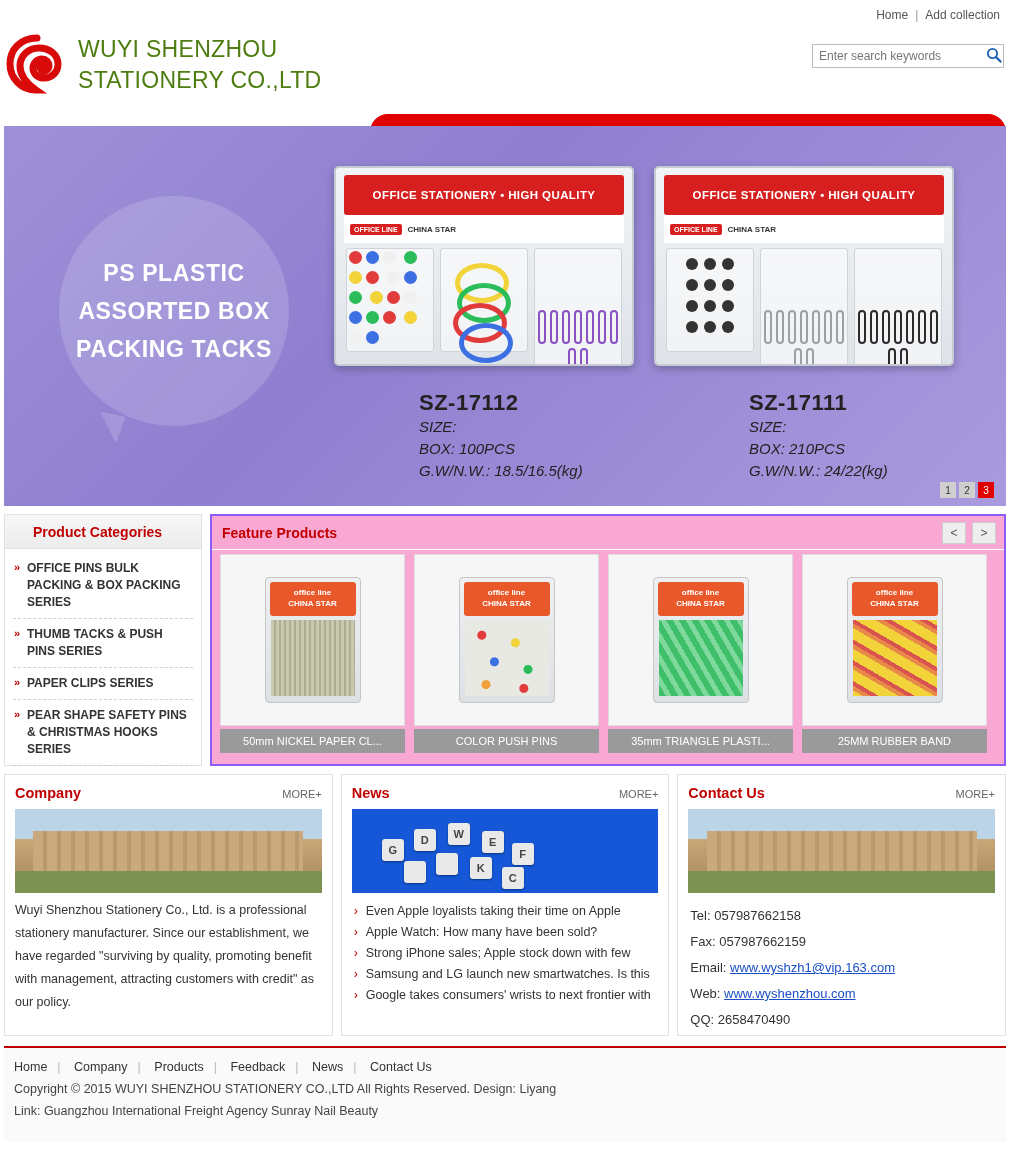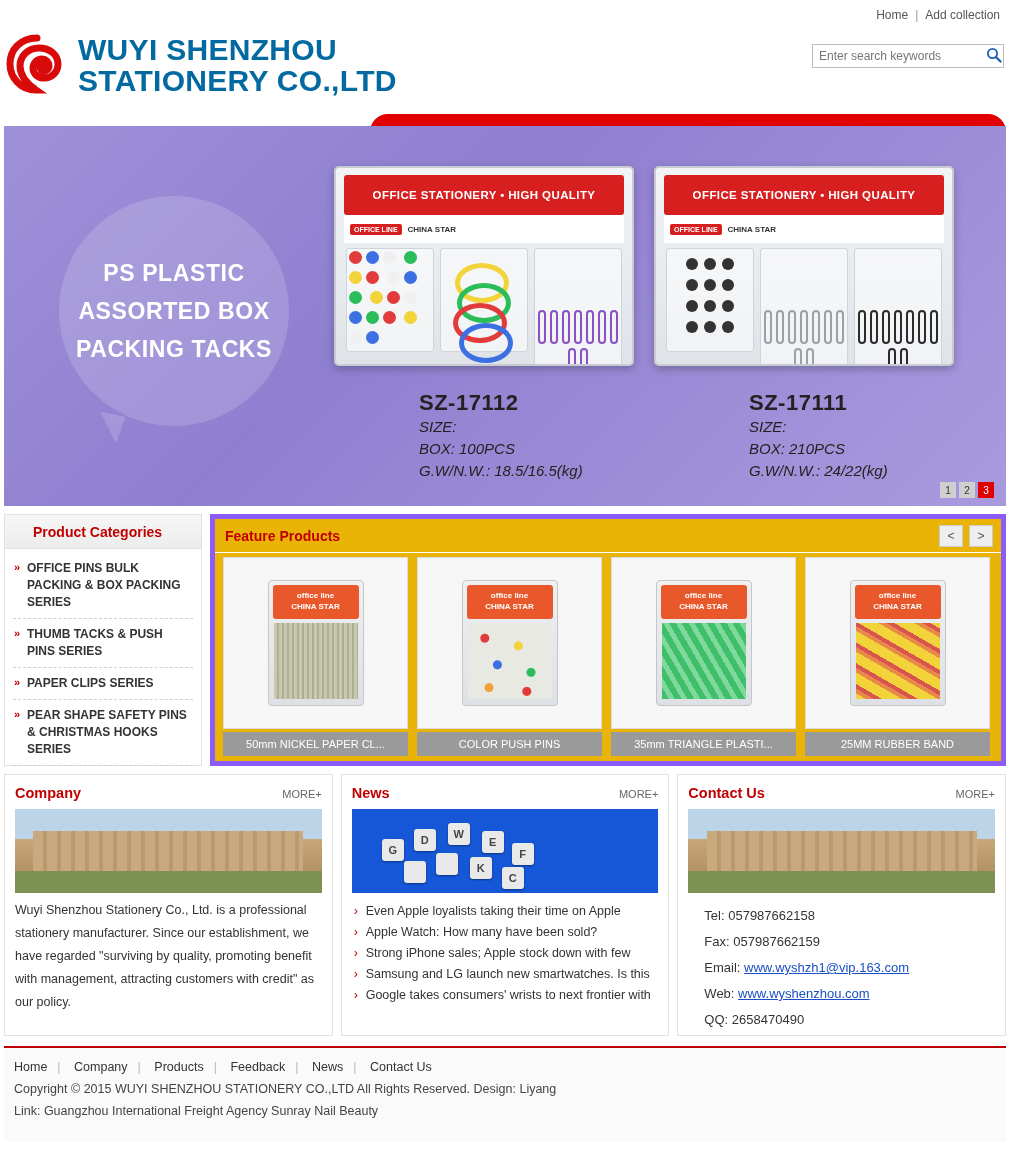--- a/index.html
+++ b/index.html
@@ -28,23 +28,23 @@
   
   .header {
     position: relative;
     height: 90px;
     display: flex; align-items: flex-start;
     padding: 0 6px;
   }
   .logo-block { display: flex; align-items: center; gap: 10px; padding-top: 4px; }
   .logo-mark { width: 62px; height: 62px; position: relative; flex: 0 0 auto; }
   .logo-text {
-    color: #0369a1;
-    font-weight: bold;
-    font-size: 30px;
+    color: #4d7c0f;
+    font-weight: normal;
+    font-size: 23px;
     line-height: 31px;
     letter-spacing: .3px;
   }
   .search-wrap {
     position: absolute; right: 6px; top: 14px;
     width: 192px; height: 24px;
     border: 1px solid #bdbdbd; background: #fff;
     display: flex; align-items: center;
   }
   .search-wrap input {
@@ -179,21 +179,21 @@
     border-bottom: 1px dashed #cfcfcf;
     padding: 7px 2px 7px 14px;
     position: relative;
     font-size: 12px; font-weight: bold; color: #333; line-height: 17px;
     cursor: pointer;
   }
   .cat li:before {
     content: "»"; position: absolute; left: 1px; top: 6px; color: #c00000; font-size: 11px;
   }
   .feature {
-    flex: 1 1 auto; border: 5px solid #8b5cf6; background: #eab308; position: relative;
+    flex: 1 1 auto; border: 2px solid #8b5cf6; background: #f9a8d4; position: relative;
   }
   .feature-head {
     height: 34px; display: flex; align-items: center; padding: 0 10px;
     color: #c00000; font-weight: bold; font-size: 14px;
     border-bottom: 1px solid #fff;
   }
   .arrows { position: absolute; right: 8px; top: 6px; display: flex; gap: 6px; }
   .arrows button {
     width: 24px; height: 22px; background: #eee; border: 1px solid #ccc;
     font-size: 12px; color: #555; cursor: pointer; line-height: 1;
@@ -251,21 +251,21 @@
     display:flex; align-items:center; justify-content:center;
     box-shadow: 0 1px 2px rgba(0,0,0,.4);
   }
   .co-text { font-size: 12.5px; line-height: 23px; color: #333; margin-top: 6px; }
   .news-list { list-style: none; margin: 8px 0 0 0; padding: 0; }
   .news-list li {
     position: relative; padding-left: 14px; font-size: 12.5px; line-height: 21px; color: #333;
     white-space: nowrap; overflow: hidden;
   }
   .news-list li:before { content:"›"; position:absolute; left:2px; top:0; color:#c00000; }
-  .contact-list { list-style: none; margin: 10px 0 0 16px; padding: 0; }
+  .contact-list { list-style: none; margin: 10px 0 0 2px; padding: 0; }
   .contact-list li { font-size: 13px; line-height: 26px; color: #333; }
   .contact-list a { color: #1a4fc4; text-decoration: underline; }
 
   
   .footer {
     margin: 10px 4px 0 4px;
     border-top: 2px solid #c00000;
     padding: 12px 10px 0 10px;
     font-size: 12.5px; color: #444;
     background: #fafafa;

